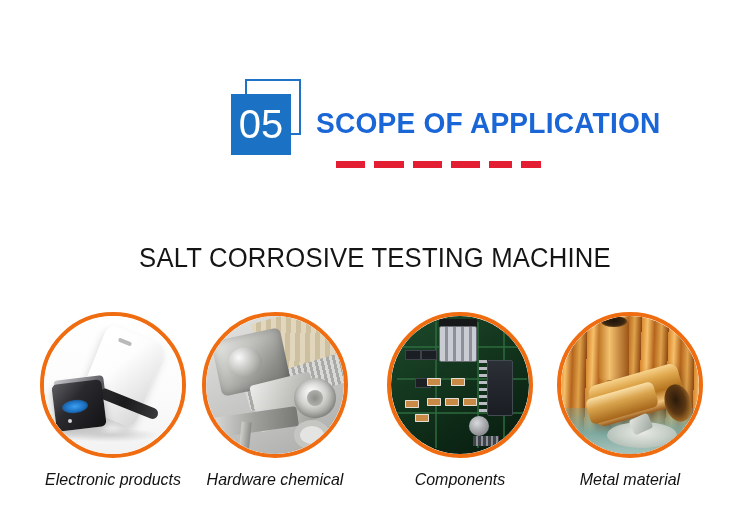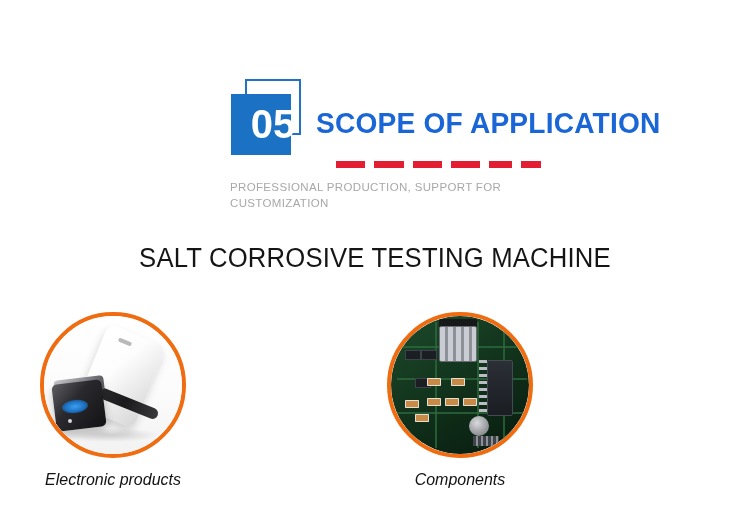--- a/index.html
+++ b/index.html
@@ -51,28 +51,28 @@
   .badge-fill {
     position: absolute;
     left: 0px;
     top: 15px;
     width: 60px;
     height: 61px;
     background: #1b72c4;
   }
   .badge-num {
     position: absolute;
-    left: 12px;
+    left: 0px;
     top: 15px;
     width: 60px;
     height: 76px;
     color: #ffffff;
     font-family: "Liberation Sans", sans-serif;
     font-size: 40px;
-    font-weight: 700;
+    font-weight: 400;
     letter-spacing: 0px;
     line-height: 61px;
     text-align: center;
     white-space: nowrap;
   }
 
   .scope-title {
     position: absolute;
     left: 316px;
     top: 107px;
@@ -520,24 +520,20 @@
 
     <div class="dashes">
       <span class="dash d1"></span>
       <span class="dash d2"></span>
       <span class="dash d3"></span>
       <span class="dash d4"></span>
       <span class="dash d5"></span>
       <span class="dash d6"></span>
     </div>
 
-    <div class="subtitle">
-      <span class="l1">PROFESSIONAL PRODUCTION, SUPPORT FOR</span>
-      <span class="l2">CUSTOMIZATION</span>
-    </div>
 
   </div>
 
   <div class="main-title">SALT CORROSIVE TESTING MACHINE</div>
 
   <div class="cards">
 
     <div class="card c1">
       <div class="circle-wrap">
         <div class="circle-inner">
@@ -549,20 +545,37 @@
             <div class="pwr"></div>
             <div class="pwr-blue"></div>
             <div class="pwr-led"></div>
             <div class="shadow1"></div>
           </div>
         </div>
       </div>
       <div class="caption">Electronic products</div>
     </div>
 
+    <div class="card c2">
+      <div class="circle-wrap">
+        <div class="circle-inner">
+          <div class="ph-metal">
+            <div class="beige"></div>
+            <div class="strip"></div>
+            <div class="blk1"></div>
+            <div class="blk2"></div>
+            <div class="ring"></div>
+            <div class="bar"></div>
+            <div class="pin"></div>
+            <div class="ring2"></div>
+          </div>
+        </div>
+      </div>
+      <div class="caption">Hardware chemical</div>
+    </div>
 
     <div class="card c3">
       <div class="circle-wrap">
         <div class="circle-inner">
           <div class="ph-pcb">
             <div class="trace t1"></div>
             <div class="trace t2"></div>
             <div class="trace t3"></div>
             <div class="trace t4"></div>
             <div class="trace t5"></div>
@@ -582,16 +595,32 @@
             <div class="res r6"></div>
             <div class="res r7"></div>
             <div class="cap-round"></div>
             <div class="hdr"></div>
           </div>
         </div>
       </div>
       <div class="caption">Components</div>
     </div>
 
+    <div class="card c4">
+      <div class="circle-wrap">
+        <div class="circle-inner">
+          <div class="ph-copper">
+            <div class="teal"></div>
+            <div class="tube-bg"></div>
+            <div class="roll"></div>
+            <div class="roll2"></div>
+            <div class="roll-end"></div>
+            <div class="disc"></div>
+            <div class="disc-pin"></div>
+          </div>
+        </div>
+      </div>
+      <div class="caption">Metal material</div>
+    </div>
 
   </div>
 
 </div>
 
 </body></html>

